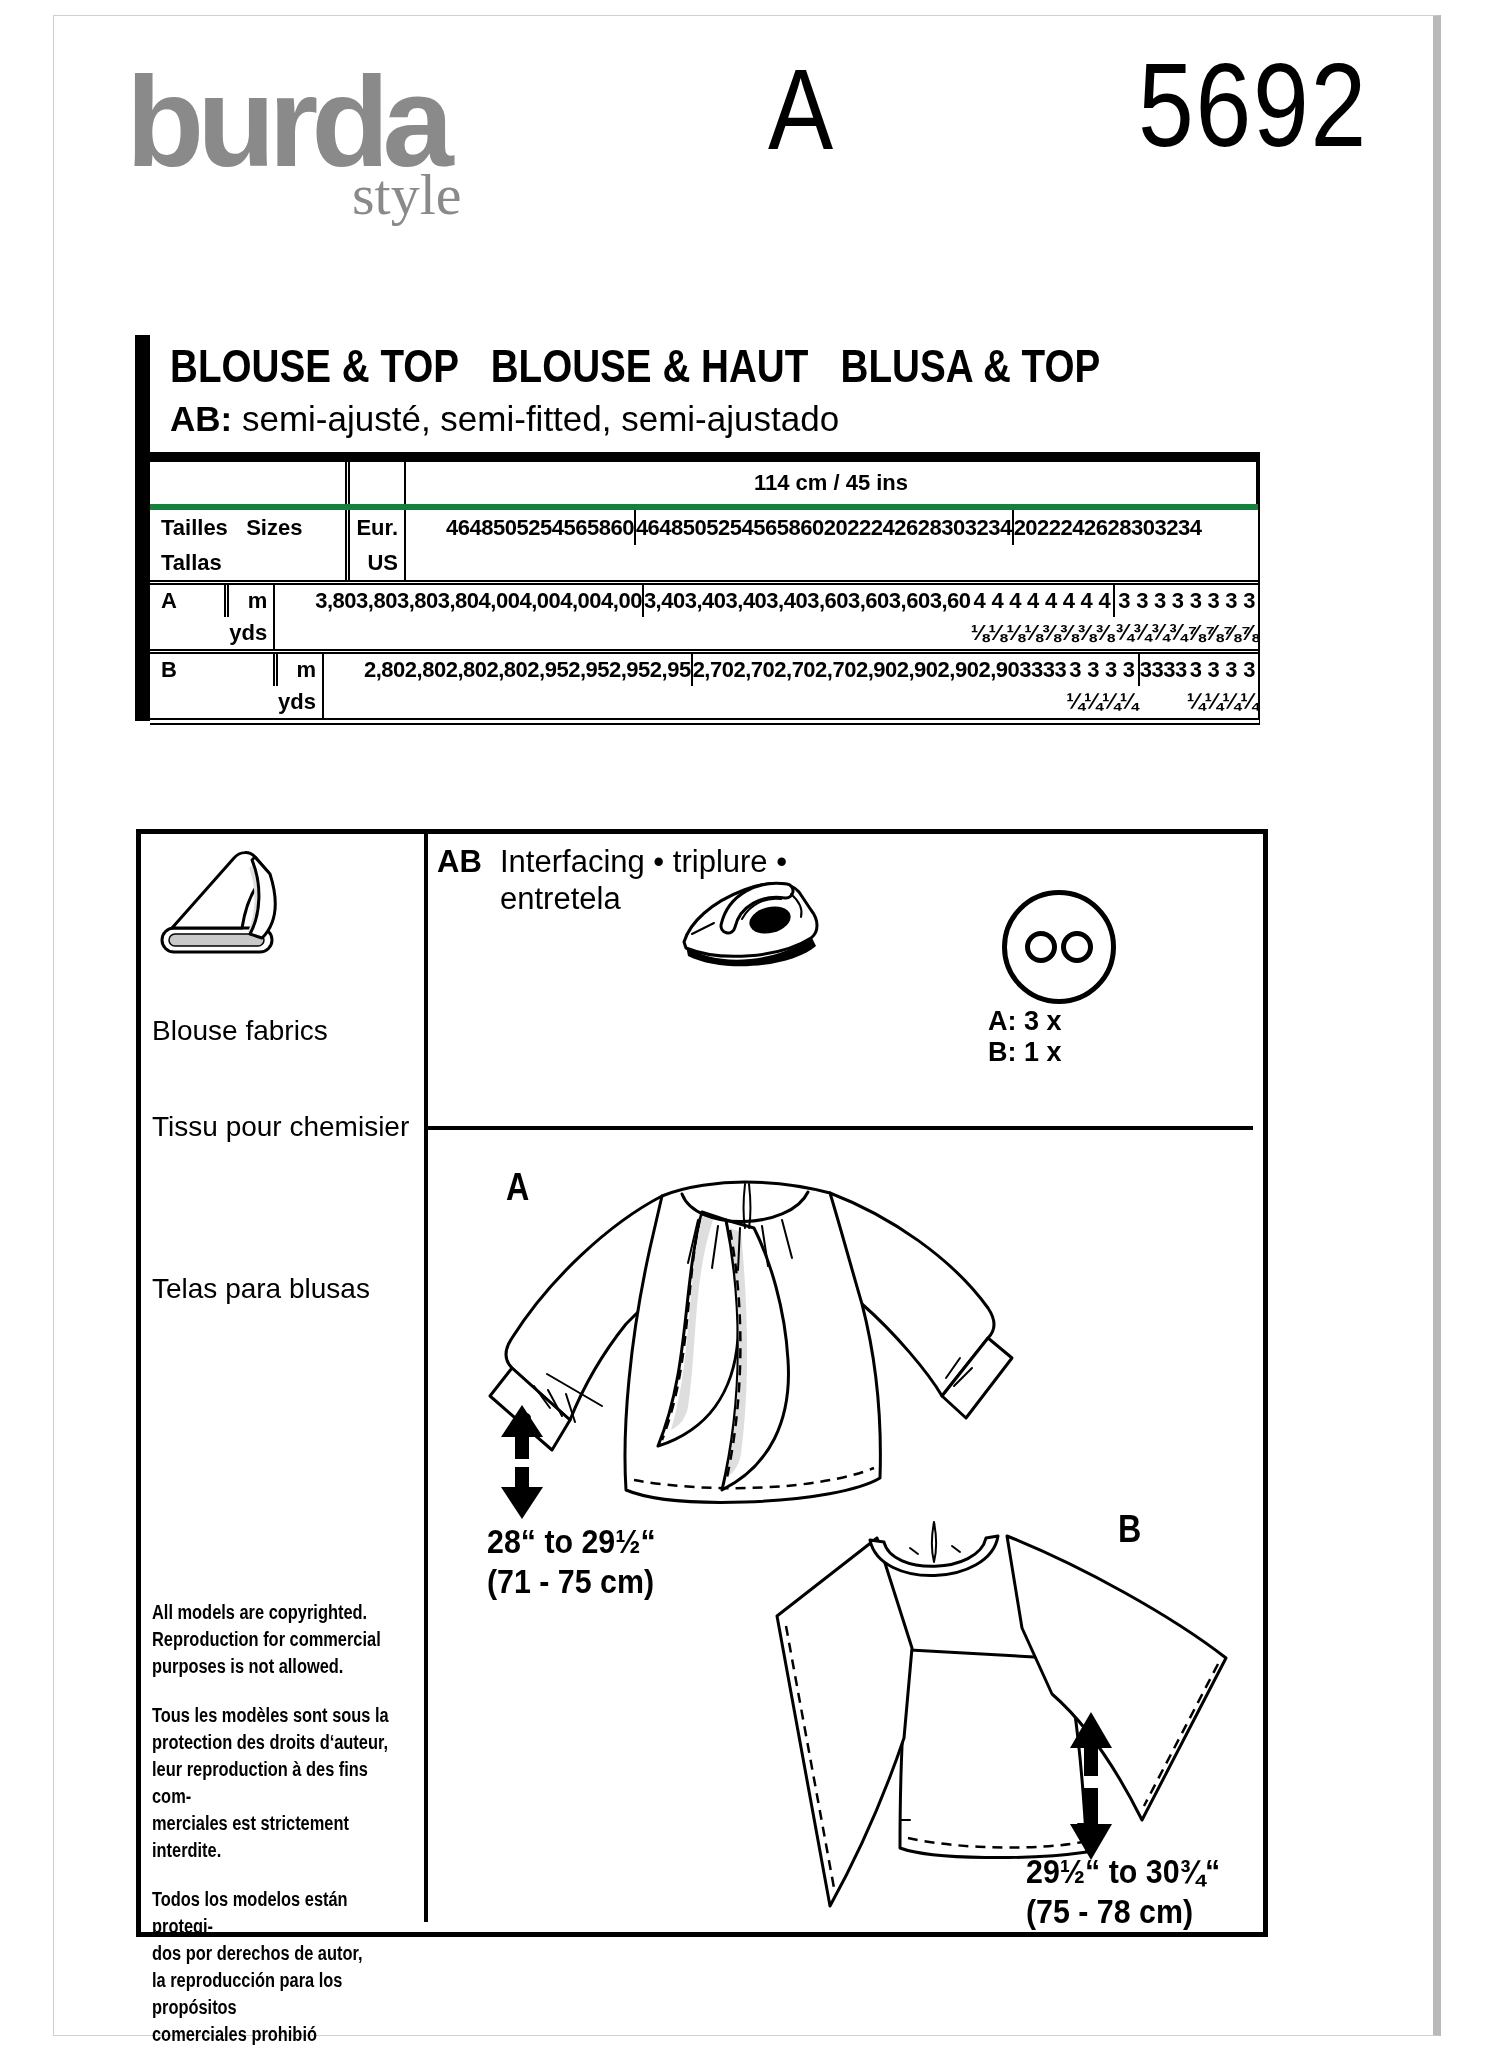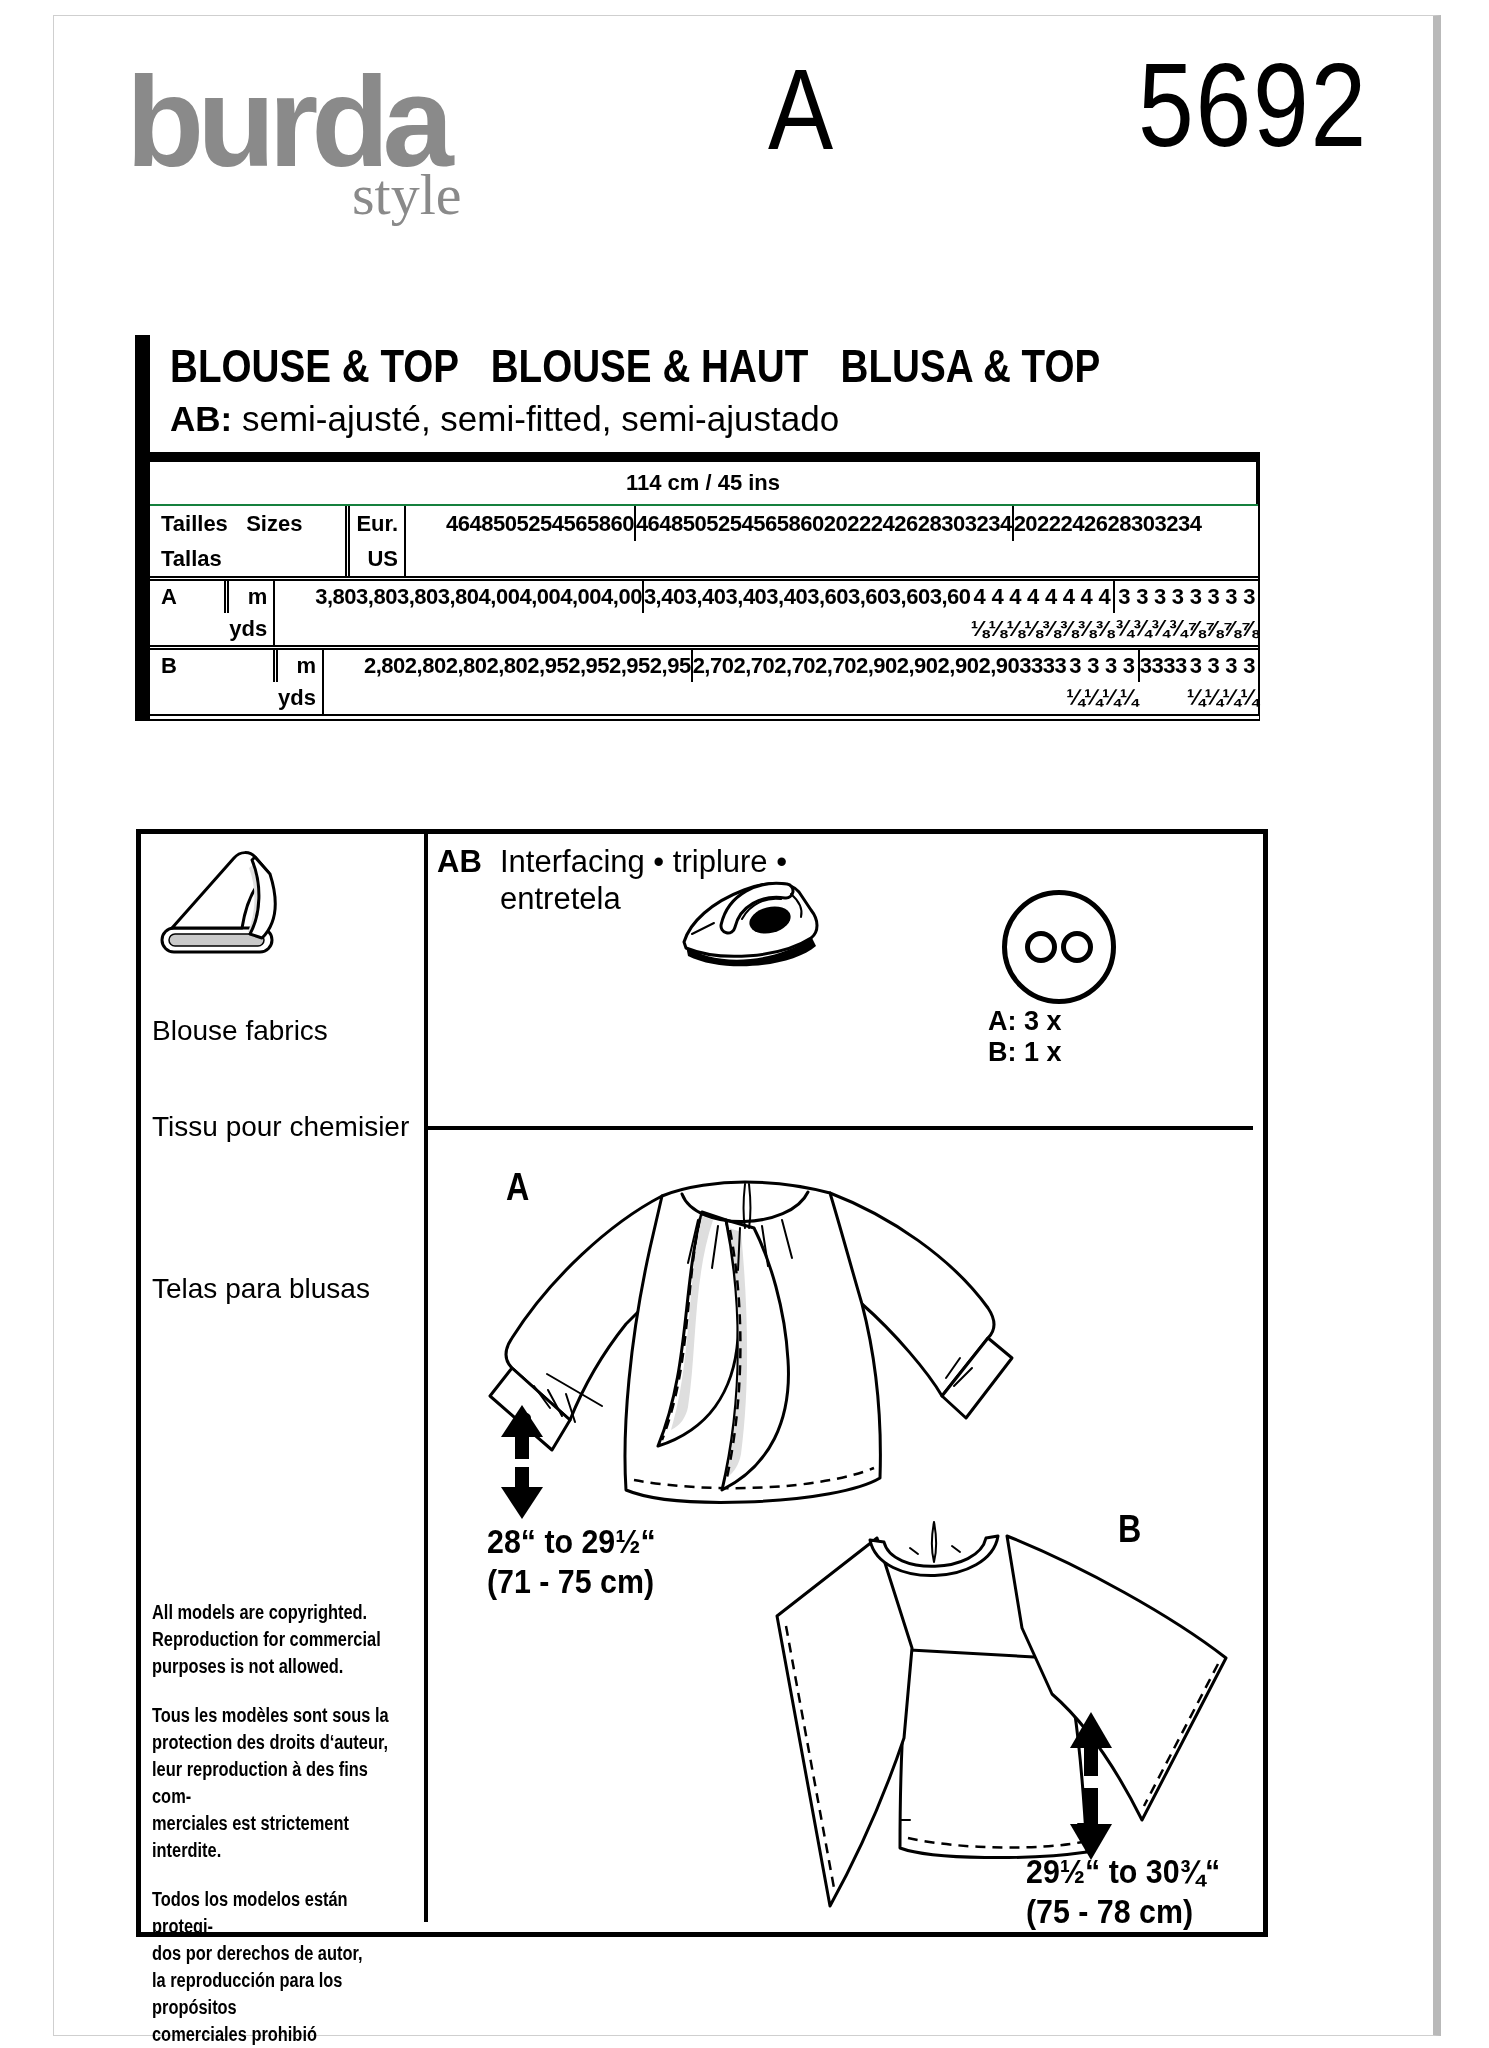--- a/index.html
+++ b/index.html
@@ -26,21 +26,21 @@
                    white-space:pre; }
   .fit-line { left:170px; top:399px; font-size:35px; line-height:1.15; white-space:pre; }
   .fit-line b { font-weight:700; }
 
   
   .size-table { left:150px; top:452px; width:1110px; border-top:10px solid #000;
                 border-bottom:7px double #000; border-right:2px solid #000;
                 box-sizing:border-box; font-weight:700; font-size:22px; }
   .size-table * { box-sizing:border-box; }
   .band { display:flex; border-bottom:5px double #000; }
-  .band.widths { border-bottom:2px solid #15803d;flex-direction:column; }
+  .band.widths { border-bottom:6px solid #15803d; }
   .band.last { border-bottom:none; }
   .lab { width:200px; border-right:5px double #000; padding-left:11px; }
   .unitcol { width:56px; border-right:2px solid #000; display:flex; flex-direction:column; }
   .unit { text-align:right; padding-right:6px; }
   .rightpart { flex:1; display:flex; flex-direction:row;margin-left:40px; }
   .grp16 { display:flex; }
   .grp16 .cell { flex:1; text-align:center; letter-spacing:-0.5px; }
   .grp16 .cell:nth-child(8) { border-right:2px solid #000; }
   .widths .lab1 { width:200px; border-right:5px double #000; }
   .widths .unit1 { width:56px; border-right:2px solid #000; }

